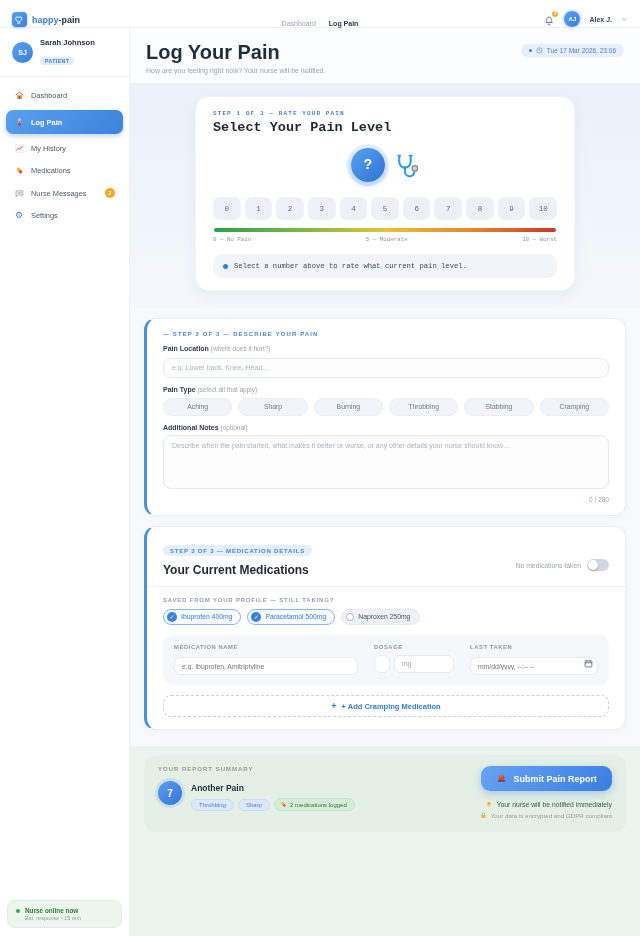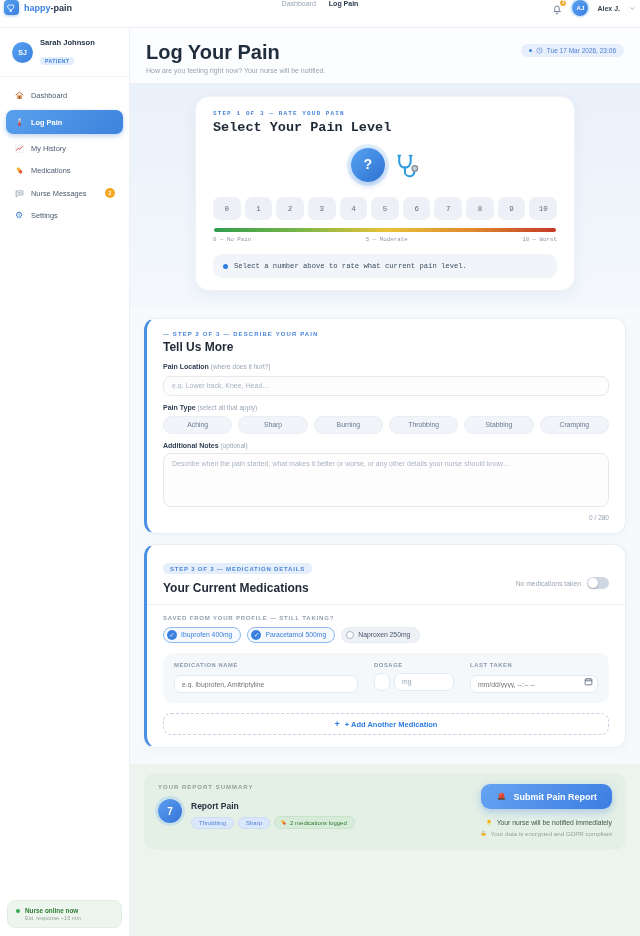--- a/index.html
+++ b/index.html
@@ -1,20 +1,20 @@
 <!DOCTYPE html>
 <html><head>
 <meta charset="utf-8">
 <style>
   * { margin:0; padding:0; box-sizing:border-box; }
   html,body { margin:0; background:#fff; }
   .app { width:640px; height:936px; font-family:"Liberation Sans",sans-serif; display:flex; flex-direction:column; overflow:hidden; background:#fff; }
 
   
-  .topbar { height:28px; flex:0 0 28px; display:flex; align-items:flex-start; padding:0 4px; background:#fff; border-bottom:1px solid #edf1f6; position:relative; z-index:5; }
+  .topbar { height:28px; flex:0 0 28px; display:flex; align-items:flex-end; padding:0 12px; background:#fff; border-bottom:1px solid #edf1f6; position:relative; z-index:5; }
   .brand { display:flex; align-items:center; gap:5px; }
   .logo { width:15px; height:15px; border-radius:4px; background:linear-gradient(135deg,#55a2f0,#3b7fe0); display:flex; align-items:center; justify-content:center; box-shadow:0 1px 3px rgba(59,127,224,.4); }
   .brand-text { font-size:9px; font-weight:bold; }
   .brand-text .b1 { color:#3b82e0; }
   .brand-text .b2 { color:#26354a; }
   .topnav { position:absolute; left:50%; transform:translateX(-50%); display:flex; gap:13px; align-items:center; }
   .topnav-link { font-size:7px; color:#98a4b5; cursor:pointer; }
   .topnav-link.active { color:#2b3a4e; font-weight:bold; }
   .topbar-right { margin-left:auto; display:flex; align-items:center; gap:9px; }
   .bell-wrap { position:relative; width:12px; height:13px; cursor:pointer; }
@@ -280,21 +280,20 @@
           </div>
           <div class="hint">
             <span class="hint-dot"></span>
             <span class="hint-text">Select a number above to rate what current pain level.</span>
           </div>
         </div>
       </div>
 
       <div class="step-card" id="step2">
         <div class="eyebrow">— STEP 2 OF 3 — DESCRIBE YOUR PAIN</div>
-        <div class="card-title">Tell Us More</div>
         <div class="field-label"><span>Pain Location</span> <span class="field-hint">(where does it hurt?)</span></div>
         <input class="text-input" type="text" placeholder="e.g. Lower back, Knee, Head…" style="">
         <div class="field-label"><span>Pain Type</span> <span class="field-hint">(select all that apply)</span></div>
         <div class="chip-row">
           <div class="chip">Aching</div>
           <div class="chip">Sharp</div>
           <div class="chip">Burning</div>
           <div class="chip">Throbbing</div>
           <div class="chip">Stabbing</div>
           <div class="chip">Cramping</div>
@@ -353,32 +352,32 @@
                   <rect x="3" y="5" width="18" height="16" rx="2"></rect>
                   <line x1="3" y1="10" x2="21" y2="10"></line>
                   <line x1="8" y1="2.5" x2="8" y2="7"></line>
                   <line x1="16" y1="2.5" x2="16" y2="7"></line>
                 </svg>
             </div>
           </div>
         </div>
         <button class="add-btn">
           <span class="plus-glyph">+</span>
-          <span>+ Add Another Medication</span>
+          <span>+ Add Cramping Medication</span>
         </button>
       </div>
 
       <div class="footer-band">
         <div class="summary">
           <div>
             <div class="sum-eyebrow">YOUR REPORT SUMMARY</div>
             <div class="sum-row">
               <div class="score-circle">7</div>
               <div>
-                <div class="sum-title">Report Pain</div>
+                <div class="sum-title">Another Pain</div>
                 <div class="sum-chips">
                   <span class="tag">Throbbing</span>
                   <span class="tag">Sharp</span>
                   <span class="meds-tag">
                     <svg width="7" height="7" viewBox="0 0 24 24">
                         <g transform="rotate(-40 12 12)">
                           <rect x="8" y="3" width="8" height="18" rx="4" fill="#f4b63f"></rect>
                           <path d="M8 12h8v5a4 4 0 01-8 0z" fill="#e2543e"></path>
                           <path d="M8 7a4 4 0 018 0v5H8z" fill="#f4b63f"></path>
                         </g>

